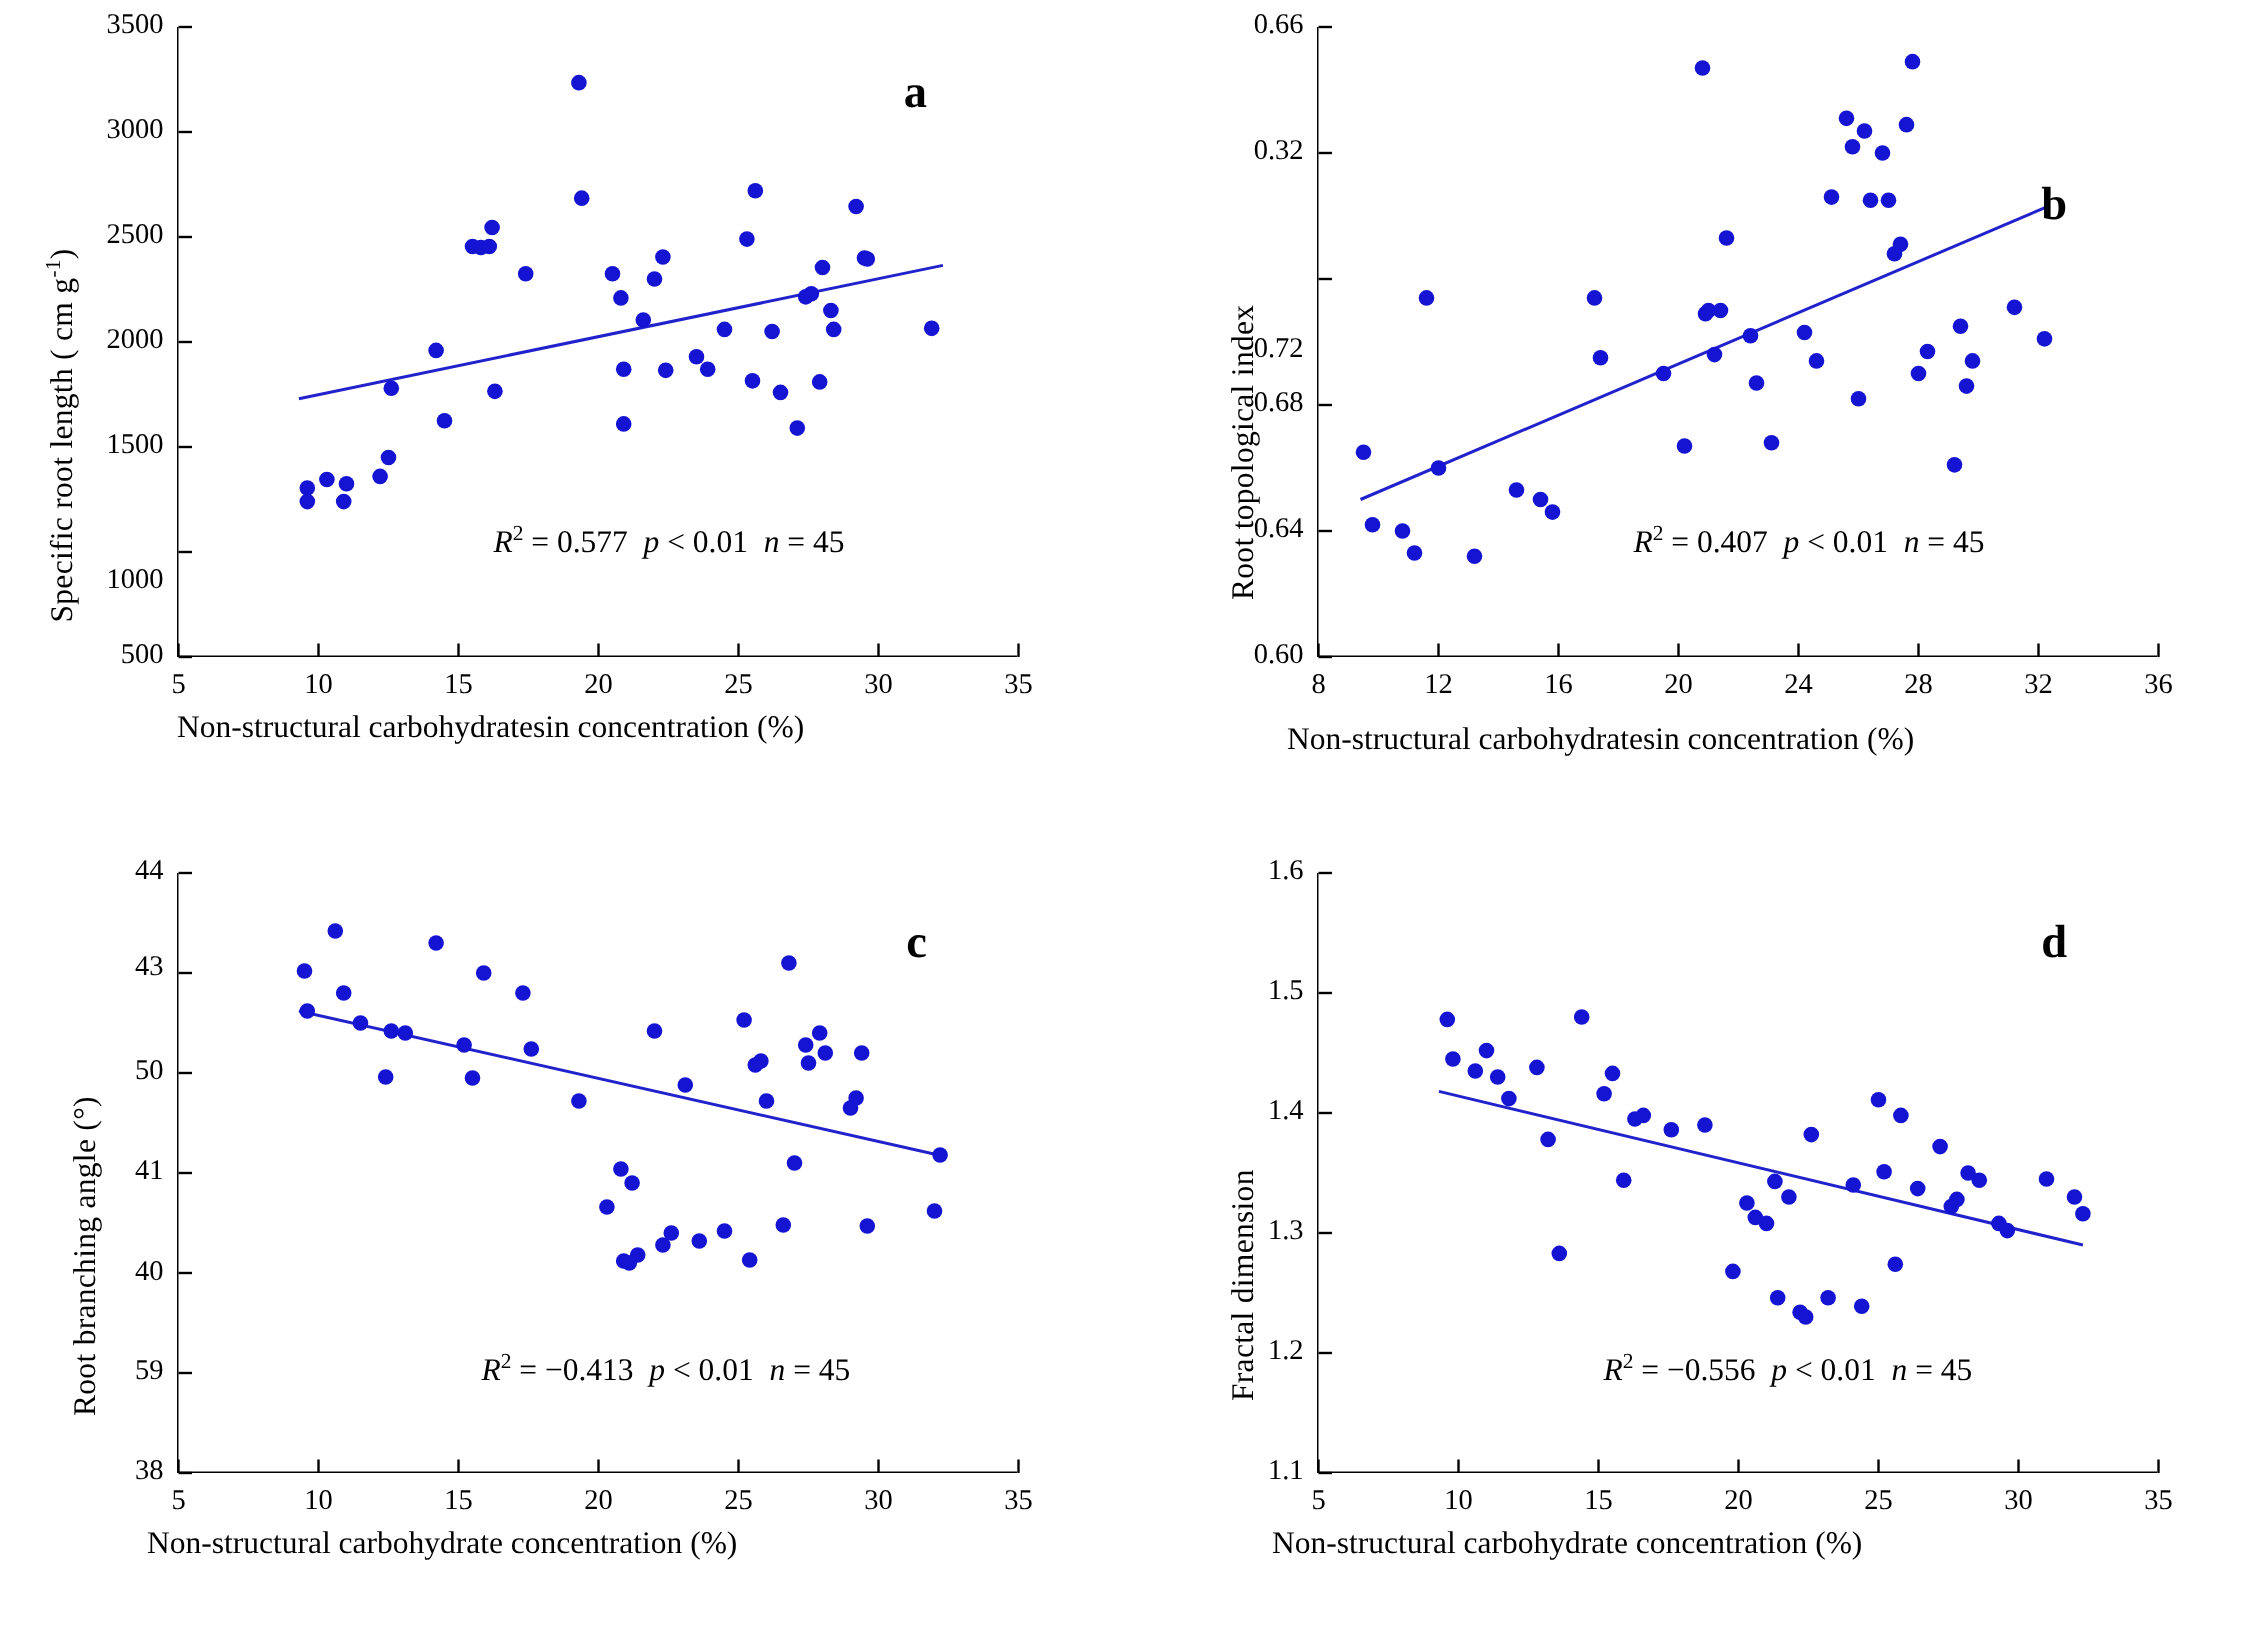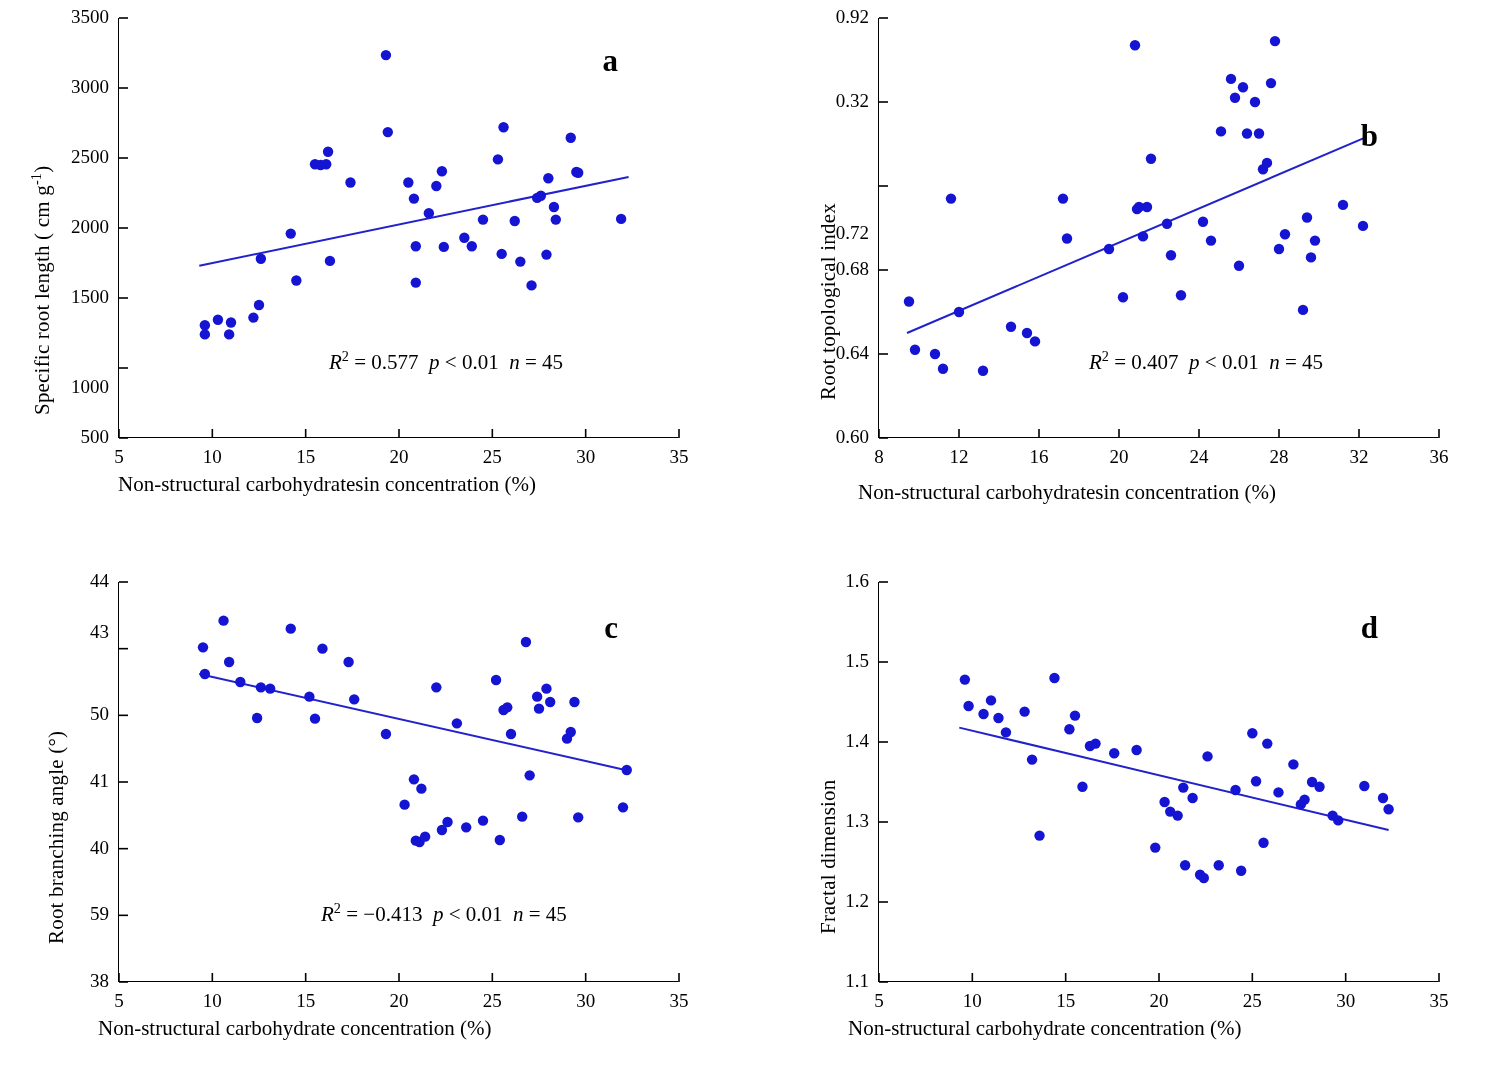--- a/index.html
+++ b/index.html
@@ -244,21 +244,21 @@
         <div class="tick-label" style="left: 210px; top: 428px; width: 60px;">20</div>
         <div class="tick-label" style="left: 290px; top: 428px; width: 60px;">24</div>
         <div class="tick-label" style="left: 370px; top: 428px; width: 60px;">28</div>
         <div class="tick-label" style="left: 450px; top: 428px; width: 60px;">32</div>
         <div class="tick-label" style="left: 530px; top: 428px; width: 60px;">36</div>
         <div class="ytick-label" style="left: -78px; top: 408px; width: 68px;">0.60</div>
         <div class="ytick-label" style="left: -78px; top: 324px; width: 68px;">0.64</div>
         <div class="ytick-label" style="left: -78px; top: 240px; width: 68px;">0.68</div>
         <div class="ytick-label" style="left: -78px; top: 160px; width: 68px; margin-top: 44px;">0.72</div>
         <div class="ytick-label" style="left: -78px; top: 72px; width: 68px;">0.32</div>
-        <div class="ytick-label" style="left: -78px; top: -12px; width: 68px;">0.92</div>
+        <div class="ytick-label" style="left: -78px; top: -12px; width: 68px;">0.66</div>
       </div>
 
     <div class="xlabel" style="left:108px;top:480px;width:600px;">Non-structural carbohydratesin concentration (%)</div>
   </div>
 
   <div class="panel panel-c">
     <div class="ylabel" style="left:44px;top:400px;">Root branching angle (°)</div>
 
     <div class="plot" id="plot-c" style="left:118px;top:38px;width:560px;height:400px;">
       <svg class="svg-layer" id="svg-c" width="560" height="400">
@@ -332,21 +332,21 @@
         <div class="tick-label" style="left: 156.667px; top: 408px; width: 60px;">15</div>
         <div class="tick-label" style="left: 250px; top: 408px; width: 60px;">20</div>
         <div class="tick-label" style="left: 343.333px; top: 408px; width: 60px;">25</div>
         <div class="tick-label" style="left: 436.667px; top: 408px; width: 60px;">30</div>
         <div class="tick-label" style="left: 530px; top: 408px; width: 60px;">35</div>
         <div class="ytick-label" style="left: -78px; top: 388px; width: 68px;">38</div>
         <div class="ytick-label" style="left: -78px; top: 321.333px; width: 68px;">59</div>
         <div class="ytick-label" style="left: -78px; top: 254.667px; width: 68px;">40</div>
         <div class="ytick-label" style="left: -78px; top: 188px; width: 68px;">41</div>
         <div class="ytick-label" style="left: -78px; top: 121.333px; width: 68px;">50</div>
-        <div class="ytick-label" style="left: -78px; top: 39px; width: 68px;">43</div>
+        <div class="ytick-label" style="left: -78px; top: 52px; width: 68px;">43</div>
         <div class="ytick-label" style="left: -78px; top: -12px; width: 68px;">44</div>
       </div>
 
     <div class="xlabel" style="left:98px;top:472px;width:600px;">Non-structural carbohydrate concentration (%)</div>
   </div>
 
   <div class="panel panel-d">
     <div class="ylabel" style="left:66px;top:390px;">Fractal dimension</div>
 
     <div class="plot" id="plot-d" style="left:128px;top:38px;width:560px;height:400px;">
@@ -405,20 +405,23 @@
           <circle cx="425.6" cy="217.60000000000002" r="5.2" fill="#1414d2"></circle>
           <circle cx="433.06666666666666" cy="200" r="5.2" fill="#1414d2"></circle>
           <circle cx="440.53333333333336" cy="204.8" r="5.2" fill="#1414d2"></circle>
           <circle cx="453.6" cy="233.60000000000002" r="5.2" fill="#1414d2"></circle>
           <circle cx="459.20000000000005" cy="238.40000000000003" r="5.2" fill="#1414d2"></circle>
           <circle cx="485.33333333333337" cy="204.00000000000009" r="5.2" fill="#1414d2"></circle>
           <circle cx="504" cy="216" r="5.2" fill="#1414d2"></circle>
           <circle cx="509.59999999999997" cy="227.20000000000002" r="5.2" fill="#1414d2"></circle>
         </svg>
       <div class="panel-letter" style="right:60px;top:28px;">d</div>
+      <div class="stat" style="left:190px;top:318px;">
+        <i>R</i><sup>2</sup> = <span>−0.556</span>&nbsp;&nbsp;<i>p</i> <span>&lt; 0.01</span>&nbsp;&nbsp;<i>n</i> = <span>45</span>
+      </div>
     <div class="tick-label" style="left: -30px; top: 408px; width: 60px;">5</div>
         <div class="tick-label" style="left: 63.3333px; top: 408px; width: 60px;">10</div>
         <div class="tick-label" style="left: 156.667px; top: 408px; width: 60px;">15</div>
         <div class="tick-label" style="left: 250px; top: 408px; width: 60px;">20</div>
         <div class="tick-label" style="left: 343.333px; top: 408px; width: 60px;">25</div>
         <div class="tick-label" style="left: 436.667px; top: 408px; width: 60px;">30</div>
         <div class="tick-label" style="left: 530px; top: 408px; width: 60px;">35</div>
         <div class="ytick-label" style="left: -78px; top: 388px; width: 68px;">1.1</div>
         <div class="ytick-label" style="left: -78px; top: 308px; width: 68px;">1.2</div>
         <div class="ytick-label" style="left: -78px; top: 228px; width: 68px;">1.3</div>

